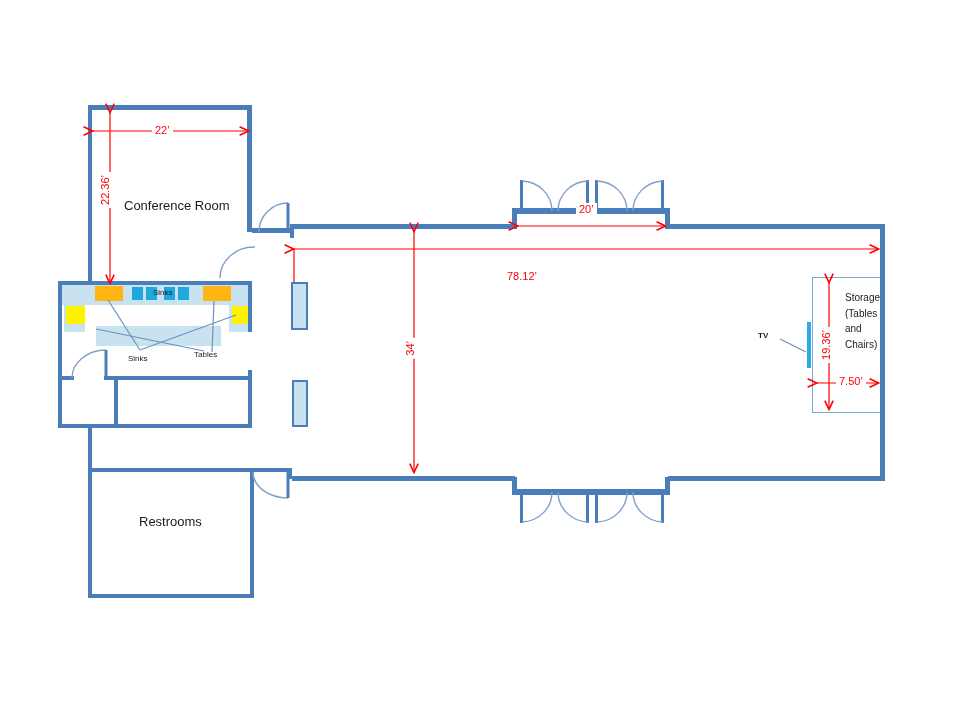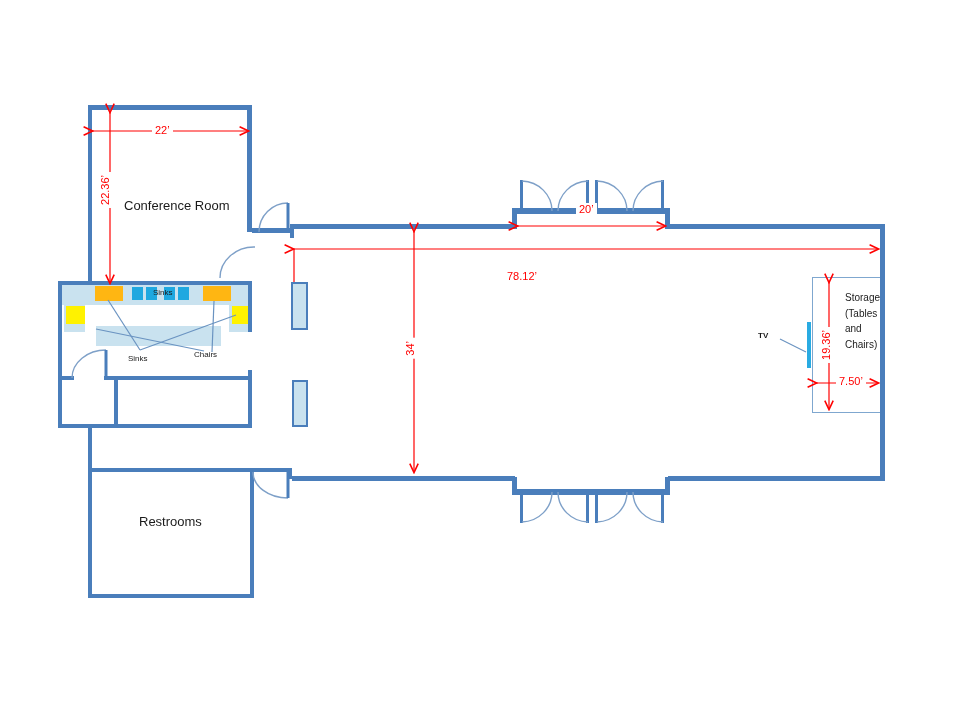--- a/index.html
+++ b/index.html
@@ -136,21 +136,21 @@
       <line x1="517" y1="226" x2="665" y2="226" marker-start="url(#ae)" marker-end="url(#ae)"></line>
       <line x1="829" y1="282" x2="829" y2="409" marker-start="url(#ae)" marker-end="url(#ae)"></line>
       <line x1="816" y1="383" x2="878" y2="383" marker-start="url(#ae)" marker-end="url(#ae)"></line>
     </g>
   </svg>
 
   <div class="lbl room-lbl" style="left:124px;top:198px;">Conference Room</div>
   <div class="lbl room-lbl" style="left:139px;top:514px;">Restrooms</div>
   <div class="lbl small-lbl" style="left:153px;top:288px;">Sinks</div>
   <div class="lbl small-lbl" style="left:128px;top:354px;">Sinks</div>
-  <div class="lbl small-lbl" style="left:194px;top:350px;">Chairs</div>
+  <div class="lbl small-lbl" style="left:194px;top:350px;">Tables</div>
   <div class="lbl small-lbl" style="left:758px;top:331px;font-weight:bold;">TV</div>
   <div id="storage-label" style="left:845px;top:290px;">Storage (Tables and Chairs)</div>
 
   <div class="dim" style="left:152px;top:124px;">22’</div>
   <div class="dim vdim" style="left:99px;top:172px;">22.36’</div>
   <div class="dim" style="left:504px;top:242px;margin-top:28px;">78.12’</div>
   <div class="dim vdim" style="left:404px;top:338px;">34’</div>
   <div class="dim" style="left:576px;top:203px;text-align:center;">20’</div>
   <div class="dim vdim" style="left:820px;top:327px;">19.36’</div>
   <div class="dim" style="left:836px;top:375px;">7.50’</div>

